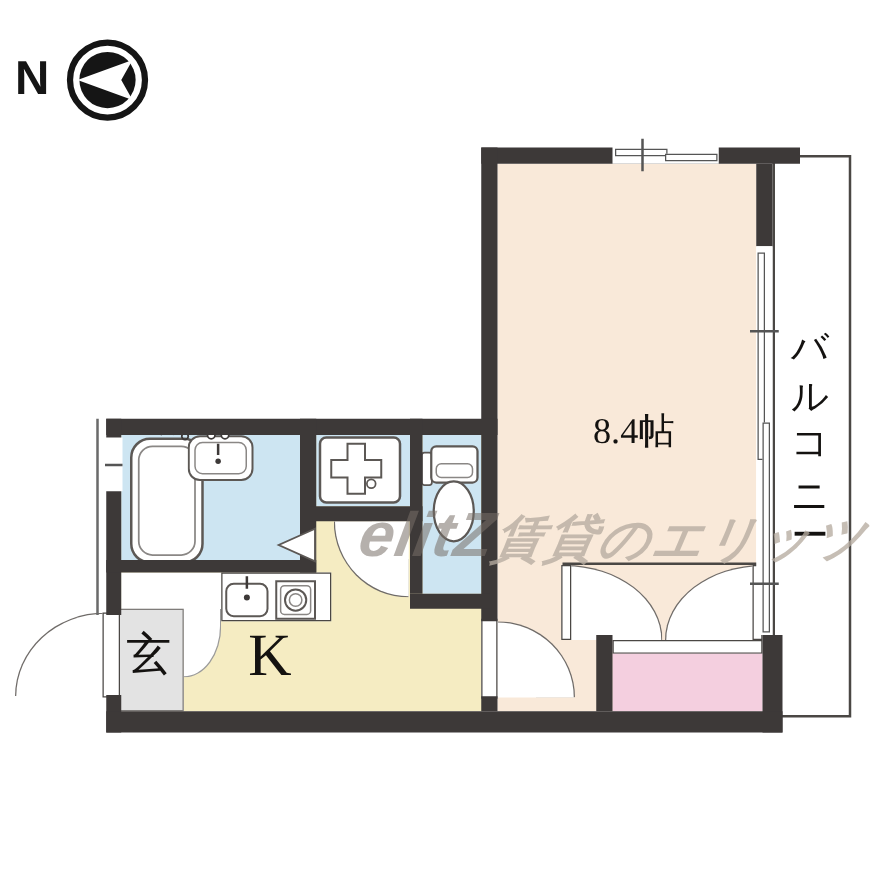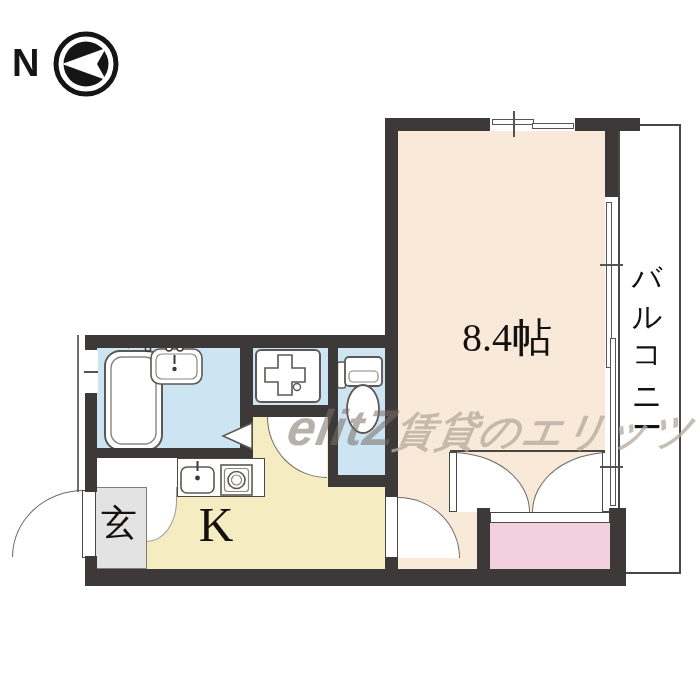--- a/index.html
+++ b/index.html
@@ -141,21 +141,21 @@
   <div class="abs" style="left:84px;top:350px;width:14px;height:43px;background:#fff;"></div>
   <div class="tick" style="left:84px;top:371px;width:14px;height:2px;"></div>
 
   <div class="northN">N</div>
   <svg class="abs" style="left:50px;top:28px;" width="72" height="72" viewBox="0 0 72 72">
     <circle cx="36" cy="36" r="30" fill="#fff" stroke="#151515" stroke-width="5"></circle>
     <circle cx="36" cy="36" r="22.5" fill="#151515"></circle>
     <polygon points="12,36 56,20 47,36 56,52" fill="#ffffff"></polygon>
   </svg>
 
-  <div class="label" style="left:437px;top:318px;width:140px;font-size:40px;">8.4帖</div>
+  <div class="label" style="left:437px;top:331px;width:140px;font-size:29px;">8.4帖</div>
   <div class="label" style="left:186px;top:501px;width:60px;font-size:48px;">K</div>
   <div class="label" style="left:93px;top:505px;width:52px;font-size:36px;">玄</div>
   <div class="label" style="left:632px;top:244px;font-size:30px;letter-spacing:8px;writing-mode:vertical-rl;text-orientation:upright;">バルコニー</div>
 
   <div class="watermark">
     <span class="logo">elitZ</span><span class="wtext">賃貸のエリッツ</span>
   </div>
 
 </div>
 

